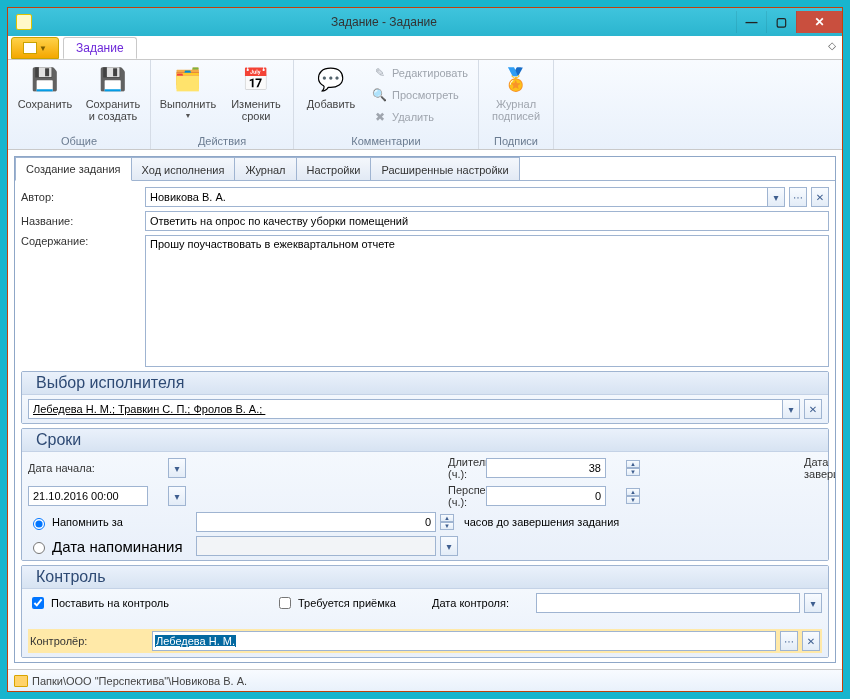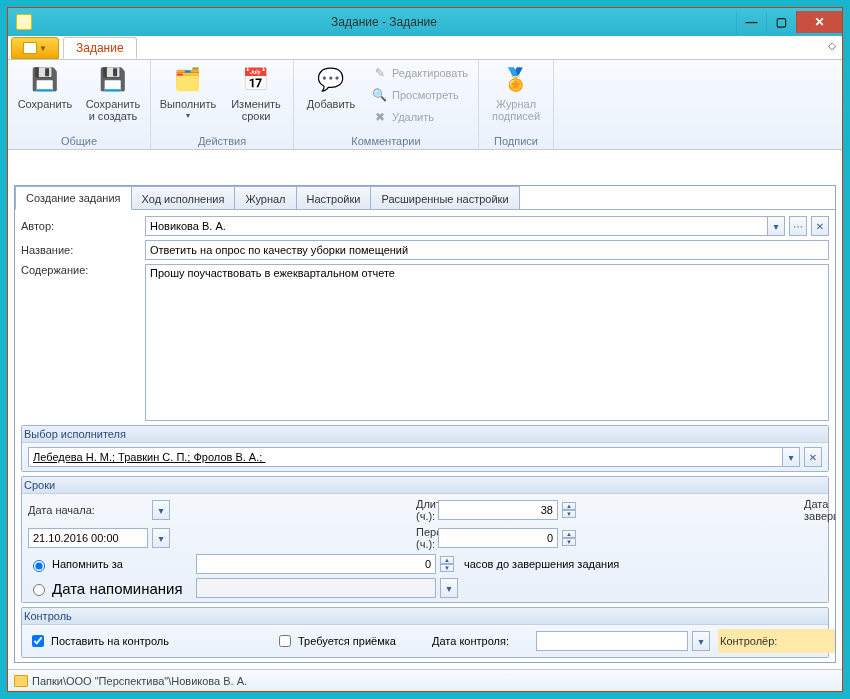--- a/index.html
+++ b/index.html
@@ -8,47 +8,47 @@
   .titlebar { height: 28px; background: linear-gradient(#3fc4dd, #2bb5cf); display: flex; align-items: center; position: relative; }
   .titlebar .ticon { width: 16px; height: 16px; margin-left: 8px; background: #fff9c9; border: 1px solid #e0c200; border-radius: 2px; }
   .titlebar .ttitle { flex: 1; text-align: center; font-size: 12px; color: #333; }
   .titlebar .tbtns { display: flex; }
   .titlebar .tbtn { width: 30px; height: 22px; display: flex; align-items: center; justify-content: center; font-size: 12px; font-weight: bold; color: #222; border-left: 1px solid rgba(0,0,0,0.08); }
   .titlebar .tbtn.close { background: #c94f3e; color: #fff; width: 46px; }
   .ribbonbar { height: 24px; background: #fff; display: flex; align-items: flex-end; border-bottom: 1px solid #c9c9c9; position: relative; }
   .appbtn { width: 48px; height: 22px; margin-left: 3px; background: linear-gradient(#ffd249,#f4a700); border: 1px solid #caa200; border-radius: 3px 3px 0 0; display: flex; align-items: center; justify-content: center; gap: 2px; }
   .appbtn .sq { width: 14px; height: 12px; background: #fff; border: 1px solid #caa200; }
   .appbtn .ar { font-size: 8px; color: #7a5c00; }
-  .rtab { height: 22px; padding: 0 12px; font-size: 12px; color: #c2410c; display: flex; align-items: center; border: 1px solid #c9c9c9; border-bottom: 1px solid #fff; background: #fff; margin-left: 4px; border-radius: 3px 3px 0 0; }
+  .rtab { height: 22px; padding: 0 12px; font-size: 12px; color: #6d28d9; display: flex; align-items: center; border: 1px solid #c9c9c9; border-bottom: 1px solid #fff; background: #fff; margin-left: 4px; border-radius: 3px 3px 0 0; }
   .rcollapse { position: absolute; right: 6px; top: 4px; font-size: 10px; color: #555; }
   .ribbon { height: 90px; background: linear-gradient(#f8fbff,#e9f1fb); border-bottom: 1px solid #c9c9c9; display: flex; }
   .rgroup { border-right: 1px solid #d5dce6; padding: 2px 6px 0 6px; display: flex; flex-direction: column; align-items: center; }
   .rgroup .row { display: flex; gap: 6px; }
   .rbig { display: flex; flex-direction: column; align-items: center; width: 62px; font-size: 11px; color: #444; text-align: center; line-height: 12px; padding-top: 2px; cursor: default; }
   .rbig.disabled { color: #9fa5ae; }
   .rbig .ico { width: 32px; height: 32px; display: flex; align-items: center; justify-content: center; font-size: 22px; margin-bottom: 2px; }
   .rbig .dd { font-size: 7px; color: #555; }
   .rgroup .glabel { font-size: 11px; color: #6b7c91; margin-top: auto; padding-bottom: 2px; }
   .rsmall { display: flex; align-items: center; gap: 4px; font-size: 11px; color: #9fa5ae; height: 22px; padding: 0 4px; }
   .rsmall .sico { width: 16px; height: 16px; display: flex; align-items: center; justify-content: center; font-size: 12px; }
-  .content { flex: 1; padding: 6px; overflow: hidden; margin-top: 29px; }
+  .content { flex: 1; padding: 6px; overflow: hidden; }
   .panel { border: 1px solid #8fa7c7; height: 100%; display: flex; flex-direction: column; background: #fff; }
   .tabs { display: flex; height: 24px; background: #fff; }
   .tab { padding: 0 10px; font-size: 11px; color: #333; display: flex; align-items: center; border: 1px solid #9fb4d1; border-bottom: none; background: linear-gradient(#f4f7fc,#e1e9f4); margin-right: -1px; cursor: default; }
   .tab.active { background: #fff; border-bottom: 1px solid #fff; position: relative; z-index: 2; }
   .tabbody { flex: 1; border-top: 1px solid #9fb4d1; margin-top: -1px; padding: 6px 6px 4px 6px; display: flex; flex-direction: column; gap: 4px; overflow: hidden; }
   .frow { display: flex; align-items: center; gap: 4px; }
   .flabel { width: 120px; font-size: 11px; color: #333; }
   .finput { flex: 1; height: 20px; border: 1px solid #9fb4d1; font-size: 11px; padding: 0 4px; background: #fff; }
   .ftext { flex: 1; border: 1px solid #9fb4d1; font-size: 11px; padding: 2px 4px; background: #fff; resize: none; }
   .sbtn { width: 18px; height: 20px; border: 1px solid #9fb4d1; background: linear-gradient(#f8fbff,#e3ecf7); font-size: 10px; display: flex; align-items: center; justify-content: center; color: #3e5e8f; cursor: default; }
   .group { border: 1px solid #9fb4d1; border-radius: 2px; }
-  .group .ghead { background: linear-gradient(#eaf1fb,#d7e3f2); font-size: 11px; color: #2e4a74; padding: 2px 2px; border-bottom: 1px solid #c4d2e6; }
+  .group .ghead { background: linear-gradient(#eaf1fb,#d7e3f2); font-size: 16px; color: #2e4a74; padding: 2px 14px; border-bottom: 1px solid #c4d2e6; }
   .group .gbody { padding: 4px 6px; background: linear-gradient(#f4f8fd,#e9f0fa); }
-  .grid2 { display: grid; grid-template-columns: 120px 260px 18px 120px 1fr 18px; gap: 4px 4px; align-items: center; }
+  .grid2 { display: grid; grid-template-columns: 120px 260px 18px 120px 1fr 18px; gap: 4px 20px; align-items: center; }
   .grid2 .lbl { font-size: 11px; color: #333; }
   .numr { text-align: right; }
   .radio { width: 12px; height: 12px; }
   .chk { width: 12px; height: 12px; }
   .hl { background: #ffe9a8; }
   .sel { background: #0369a1; color: #fff; padding: 0 1px; }
   .status { height: 22px; border-top: 1px solid #c9c9c9; background: linear-gradient(#f8fbff,#e9f1fb); display: flex; align-items: center; font-size: 11px; color: #444; padding: 0 6px; gap: 4px; }
   .status .fico { width: 14px; height: 12px; background: #ffd36b; border: 1px solid #d9a400; border-radius: 1px; }
   .combo { display: flex; flex: 1; justify-content: space-between; }
   .combo .finput { border-right: none; }
@@ -224,21 +224,21 @@
               <input type="radio" class="radio" style="">
               <div style="width:140px;font-size:15px;">Дата напоминания</div>
               <input class="finput" style="flex: 0 0 240px; background: rgb(242, 244, 247);" disabled="">
               <div class="sbtn">▾</div>
             </div>
           </div>
         </div>
 
         <div class="group">
           <div class="ghead">Контроль</div>
-          <div class="gbody" style="display:flex;gap:8px;">
+          <div class="gbody" style="display:flex;flex-direction:column;gap:16px;">
             <div class="frow">
               <input type="checkbox" class="chk" checked="" style="">
               <div style="width:220px;font-size:11px;">Поставить на контроль</div>
               <input type="checkbox" class="chk" style="">
               <div style="width:130px;font-size:11px;">Требуется приёмка</div>
               <div style="width:100px;font-size:11px;">Дата контроля:</div>
               <input class="finput" style="">
               <div class="sbtn">▾</div>
             </div>
             <div class="frow hl" style="padding:2px;">

